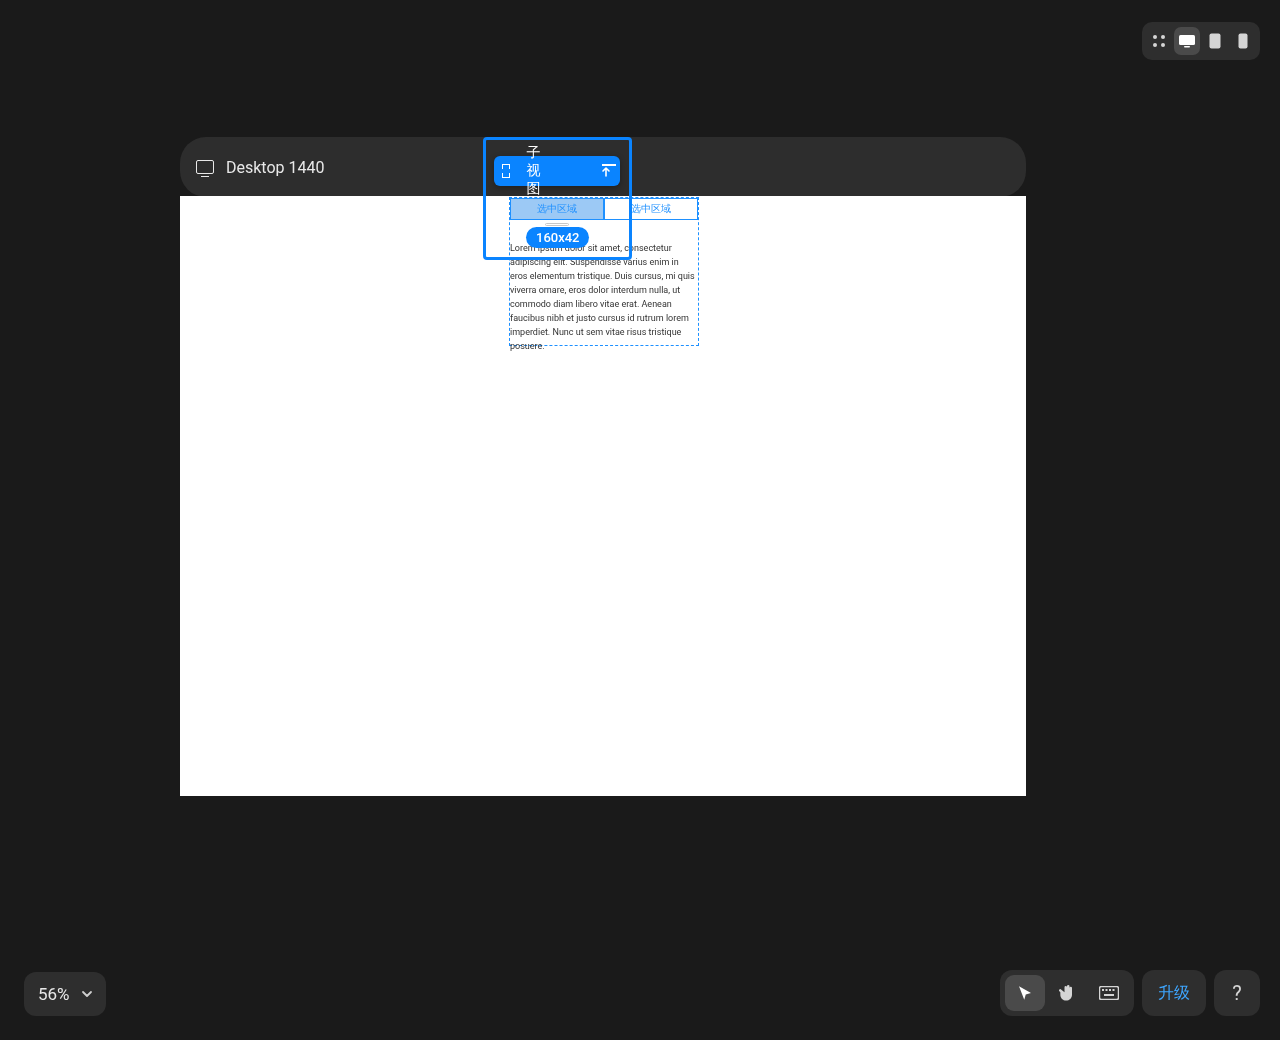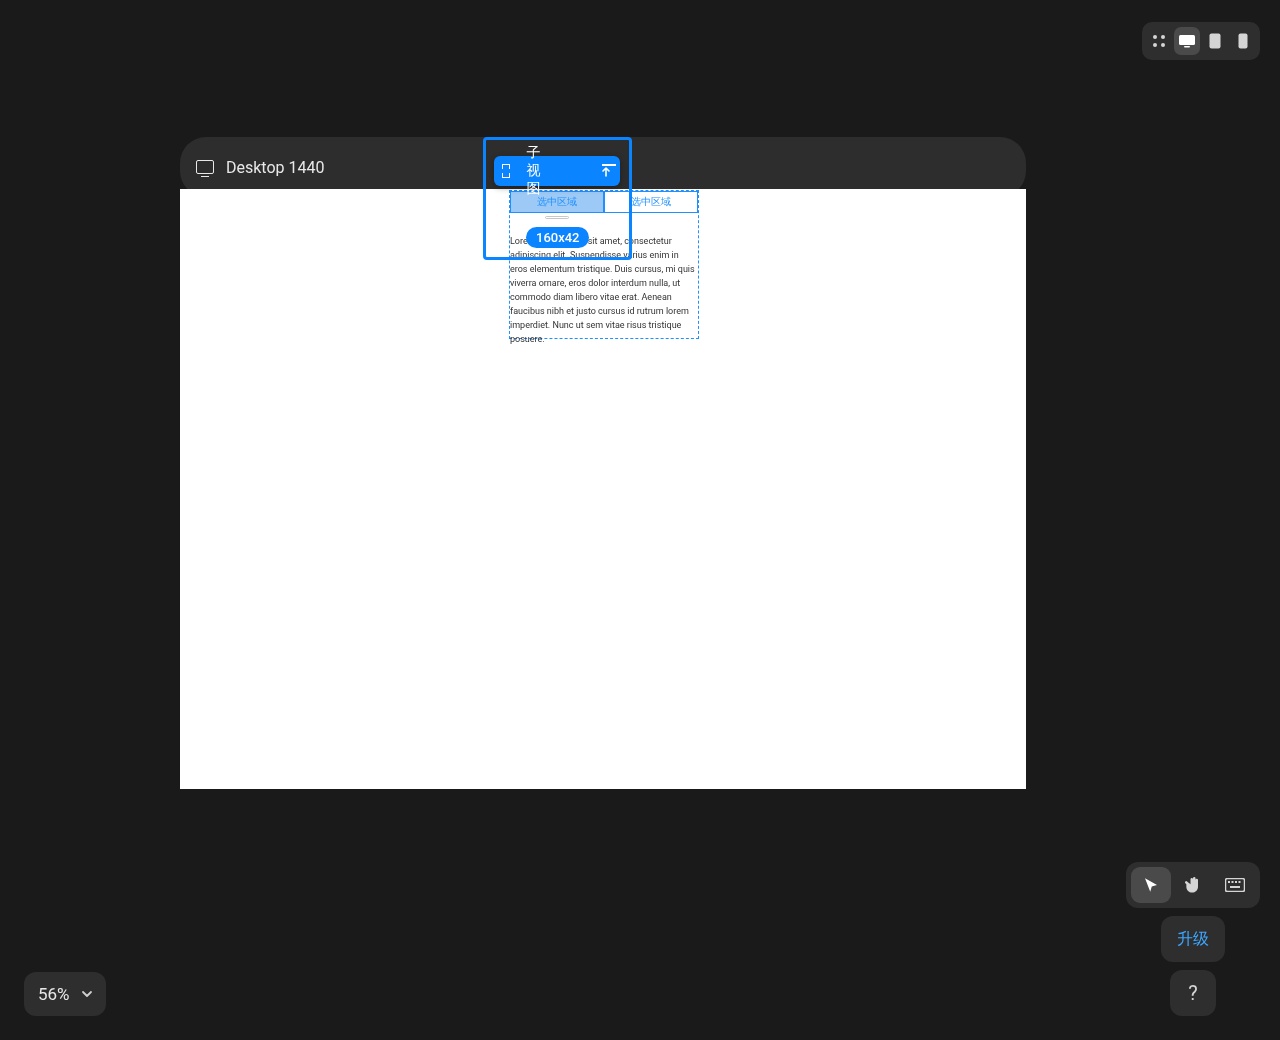--- a/index.html
+++ b/index.html
@@ -72,21 +72,21 @@
   }
   .breakpoint-bar .bp-label {
     font-size: 16px;
     font-weight: 400;
   }
 
   
   .canvas {
     position: absolute;
     left: 180px;
-    top: 189px;
+    top: 196px;
     width: 846px;
     height: 600px;
     background: #ffffff;
   }
 
   
   .tabs-wrap {
     position: absolute;
     left: 330px;
     top: 2px;
@@ -224,21 +224,20 @@
   .zoom-pill svg { stroke: #cfcfcf; }
 
   
   .br-group {
     position: absolute;
     right: 20px;
     bottom: 24px;
     display: flex;
     align-items: center;
     gap: 8px;
-    flex-direction: column;
   }
   .br-tools {
     background: #2e2e2e;
     border-radius: 12px;
     display: flex;
     align-items: center;
     padding: 5px;
     gap: 2px;
   }
   .br-tools .tool-btn {

